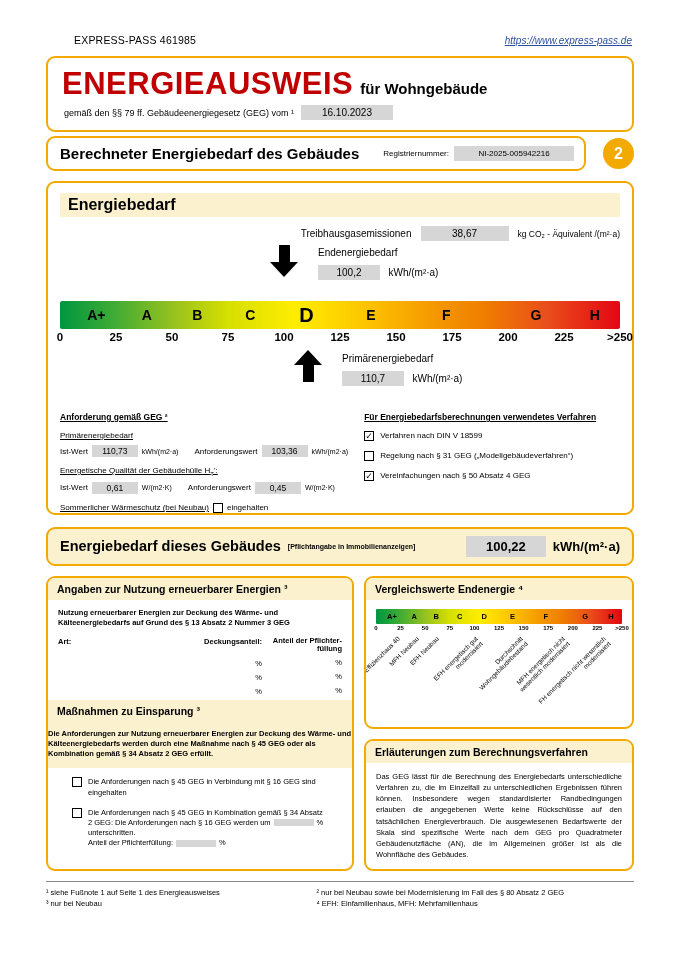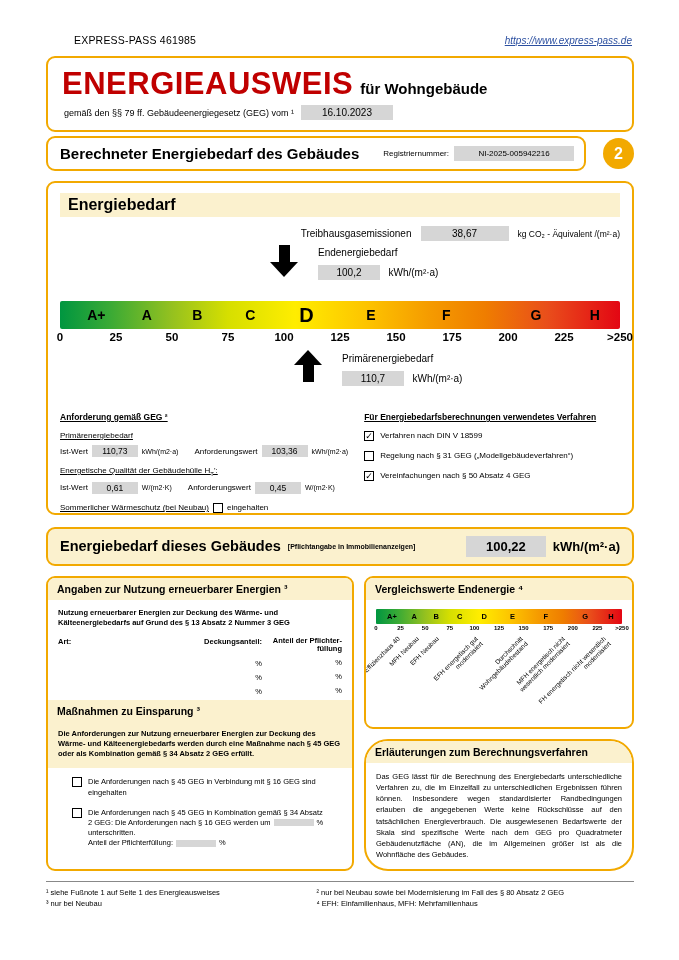--- a/index.html
+++ b/index.html
@@ -72,33 +72,33 @@
   .bd-title { font-size:14.5px; font-weight:bold; }
   .bd-note { font-size:7px; font-weight:bold; }
   .bd-value { margin-left:auto; width:80px; font-size:13px; font-weight:bold; padding:3px 0; }
   .bd-unit { font-size:13px; font-weight:bold; }
 
   .cols { display:flex; gap:10px; margin-top:10px; align-items:stretch; }
   .col-left { flex:0 0 308px; display:flex; }
   .col-left .obox { flex:1; overflow:hidden; }
   .col-right { flex:1; display:flex; flex-direction:column; gap:10px; }
   .col-right .obox { overflow:hidden; }
-  .erl-box { flex:1;border-radius:24px; }
+  .erl-box { flex:1; }
   .box-strip { font-size:10.5px; font-weight:bold; padding:5px 9px; background:#FBF1CE; }
 
   .ren-body { padding:8px 10px 4px; }
   .small-bold { font-size:7.5px; font-weight:bold; line-height:1.35; }
   .ren-table { margin-top:9px; font-size:7.5px; }
   .ren-head { display:flex; font-weight:bold; }
   .rc1 { flex:1; }
   .rc2 { width:84px; text-align:right; }
   .rc3 { width:80px; text-align:right; line-height:1.15; }
   .ren-row { display:flex; margin-top:5px; }
 
-  .meas-intro { font-size:7.5px; font-weight:bold; line-height:1.35; padding:7px 10px 9px; background:#FBF1CE; }
+  .meas-intro { font-size:7.5px; font-weight:bold; line-height:1.35; padding:7px 0 9px; background:#FBF1CE; }
   .meas-items { padding:9px 24px 4px; }
   .meas-item { display:flex; gap:6px; font-size:7.5px; line-height:1.35; margin-bottom:10px; }
   .blank { display:inline-block; width:40px; height:7px; background:#D6D6D6; margin:0 3px; vertical-align:middle; }
 
   .cmp-body { padding:9px 10px 0; }
   .cmp-scale { position:relative; height:15px; border-radius:1px;
     background:linear-gradient(90deg,#009640 0%,#3AAA35 9%,#95C11F 20%,#D6DF00 30%,#FFED00 42%,#FDC300 55%,#F59B00 66%,#EF7D00 76%,#E94E1B 87%,#E30613 100%); }
   .csl { position:absolute; top:50%; transform:translate(-50%,-50%); font-size:7.5px; font-weight:bold; }
   .cmp-ticks { position:relative; height:8px; margin-top:1px; }
   .ctick { position:absolute; top:0; transform:translateX(-50%); font-size:6px; font-weight:bold; }

